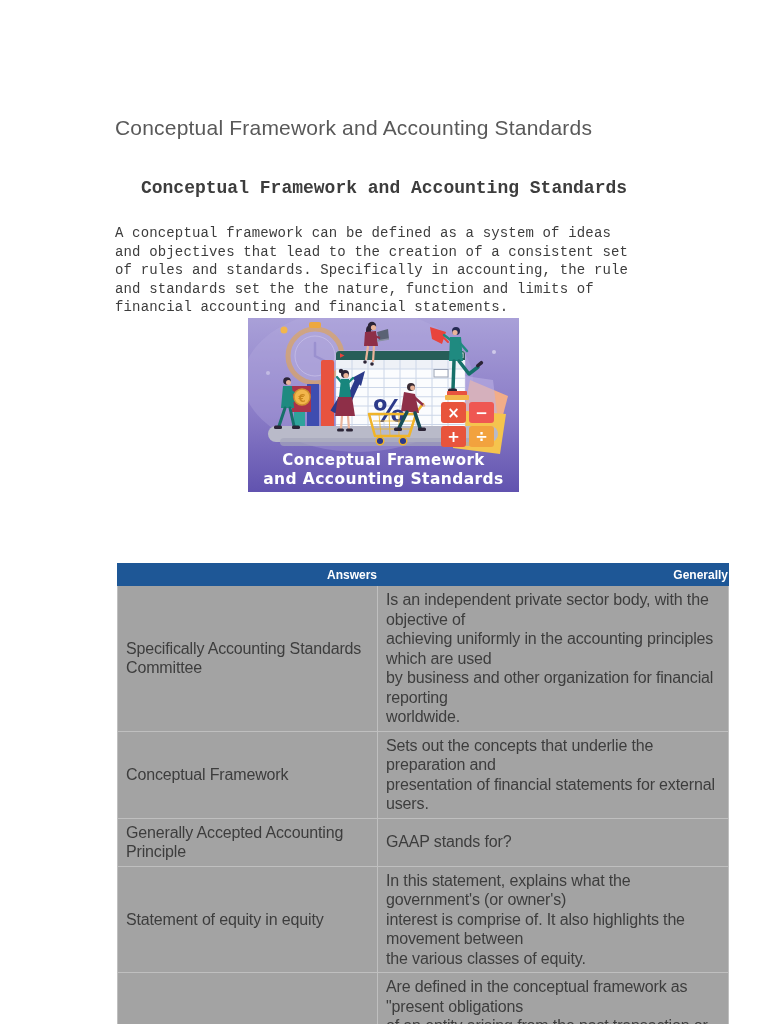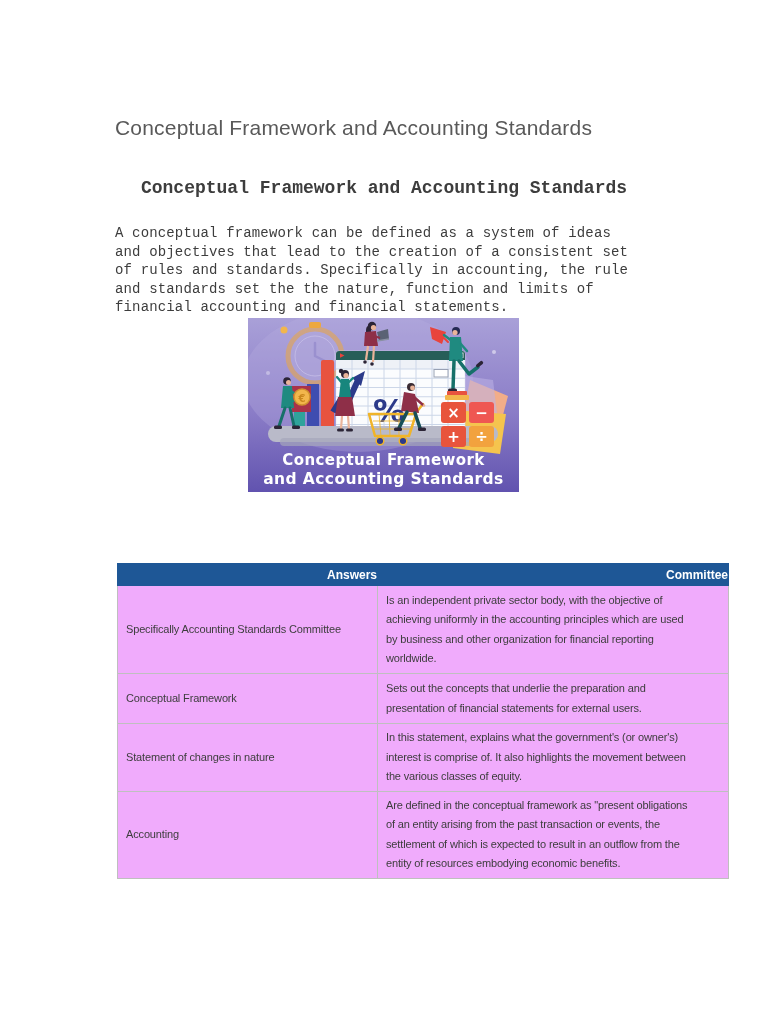--- a/index.html
+++ b/index.html
@@ -31,22 +31,22 @@
     position:absolute;left:117px;top:563px;width:611px;
     border-collapse:collapse;table-layout:fixed;
   }
   .qa-table col.c1{width:260px;}
   .qa-table col.c2{width:351px;}
   .qa-table th{
     background:#1e5796;color:#ffffff;font-size:12px;font-weight:bold;
     height:21px;border:1px solid #1e5796;padding:0;text-align:right;letter-spacing:0;
   }
   .qa-table td{
-    border:1px solid #bfbfbf;color:#3d3d3d;font-size:11px;letter-spacing:-0.15px;
-    line-height:19.5px;padding:4px 8px;vertical-align:middle;background:#f0abfc;
+    border:1px solid #bfbfbf;color:#3d3d3d;font-size:16px;letter-spacing:-0.15px;
+    line-height:19.5px;padding:4px 8px;vertical-align:middle;background:#a3a3a3;
   }
   .qa-table td.question{white-space:pre-line;}
   .qa-table tbody tr:nth-child(1) td{height:79px;}
   .qa-table tbody tr:nth-child(2) td{height:41px;}
   .qa-table tbody tr:nth-child(3) td{height:19px;}
   .qa-table tbody tr:nth-child(4) td{height:59px;}
   .qa-table tbody tr:nth-child(5) td{height:85px;margin-top:16px;}
 </style>
 </head>
 <body>
@@ -210,38 +210,42 @@
   </div>
 
   <table class="qa-table">
     <colgroup>
         <col class="c1">
         <col class="c2">
       </colgroup>
     <thead>
       <tr>
         <th>Answers</th>
-        <th>Committee</th>
+        <th>Generally</th>
       </tr>
     </thead>
     <tbody>
       <tr>
         <td class="answer">Specifically Accounting Standards Committee</td>
         <td class="question">Is an independent private sector body, with the objective of
 achieving uniformly in the accounting principles which are used
 by business and other organization for financial reporting
 worldwide.</td>
       </tr>
       <tr>
         <td class="answer">Conceptual Framework</td>
         <td class="question">Sets out the concepts that underlie the preparation and
 presentation of financial statements for external users.</td>
       </tr>
       <tr>
-        <td class="answer">Statement of changes in nature</td>
+        <td class="answer">Generally Accepted Accounting Principle</td>
+        <td class="question">GAAP stands for?</td>
+      </tr>
+      <tr>
+        <td class="answer">Statement of equity in equity</td>
         <td class="question">In this statement, explains what the government's (or owner's)
 interest is comprise of. It also highlights the movement between
 the various classes of equity.</td>
       </tr>
       <tr>
         <td class="answer">Accounting</td>
         <td class="question">Are defined in the conceptual framework as "present obligations
 of an entity arising from the past transaction or events, the
 settlement of which is expected to result in an outflow from the
 entity of resources embodying economic benefits.</td>

